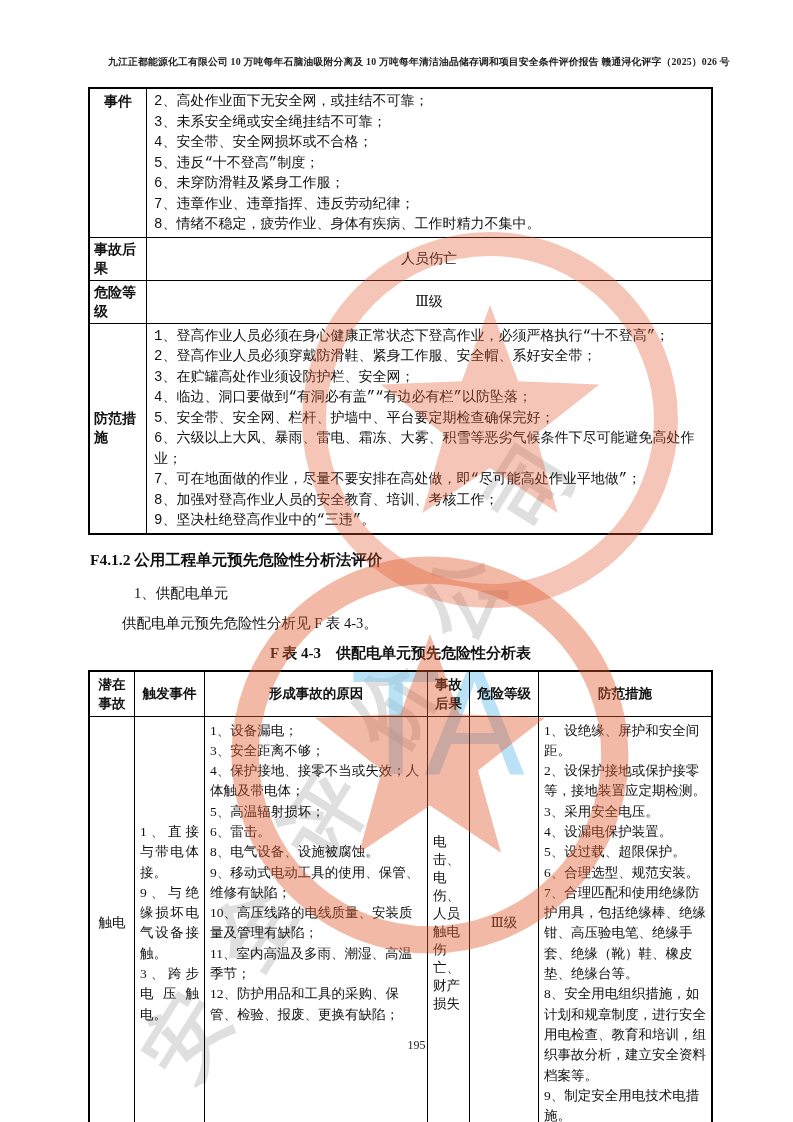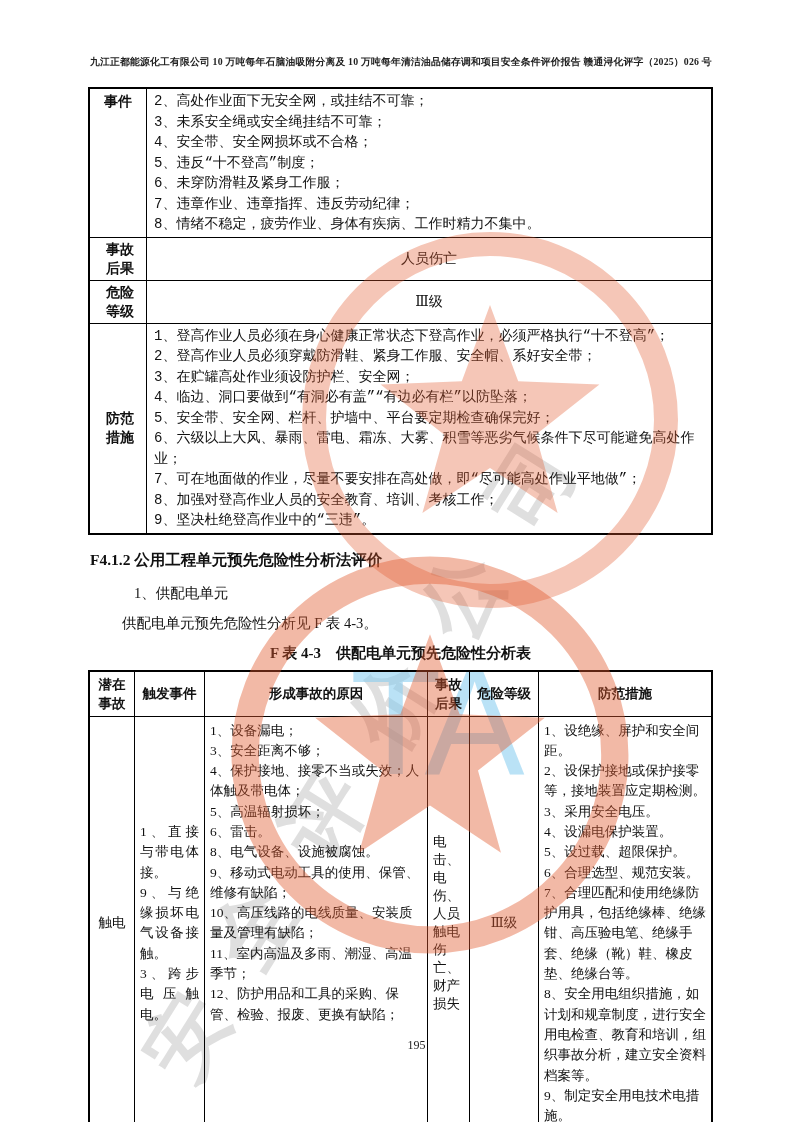--- a/index.html
+++ b/index.html
@@ -5,31 +5,31 @@
   html,body { margin:0; padding:0; background:#888; }
   .page {
     position:relative; width:793px; height:1122px; margin:0 auto;
     background:#ffffff; overflow:hidden;
     font-family:"Liberation Serif","DejaVu Serif",serif; color:#111;
   }
   .content { position:absolute; left:88px; top:56px; width:625px; z-index:1; }
 
   .doc-header {
     font-size:9.8px; font-weight:bold; white-space:nowrap;
-    letter-spacing:0.2px; color:#222; margin:0 0 0 2px;
+    letter-spacing:0.2px; color:#222; margin:0 0 0 20px;
   }
 
   
   .t1 { border:2px solid #000; margin-top:18px; font-size:14px; }
   .t1-row { display:grid; grid-template-columns:57px 1fr; border-top:1.5px solid #000; }
   .t1-row:first-child { border-top:none; }
   .t1-label {
-    border-right:1.5px solid #000; font-weight:bold; text-align:right;
+    border-right:1.5px solid #000; font-weight:bold; text-align:left;
     display:flex; align-items:center; justify-content:center;
-    padding:2px 12px; line-height:19px;
+    padding:2px 4px; line-height:19px;
   }
   .t1-row.top-label .t1-label { align-items:flex-start; padding-top:3px; }
   .t1-cell { padding:2px 7px; }
   .t1-cell .line { line-height:20.5px;font-family:Liberation Mono, monospace; }
   .t1-cell.center { display:flex; align-items:center; justify-content:center; min-height:38px; }
 
   
   .sec-heading { font-size:15.5px; font-weight:bold; margin:14px 0 0 2px; line-height:22px; }
   .sec-item    { font-size:14.5px; margin:12px 0 0 46px; line-height:21px; }
   .sec-para    { font-size:14.5px; margin:9px 0 0 34px; line-height:21px; }

